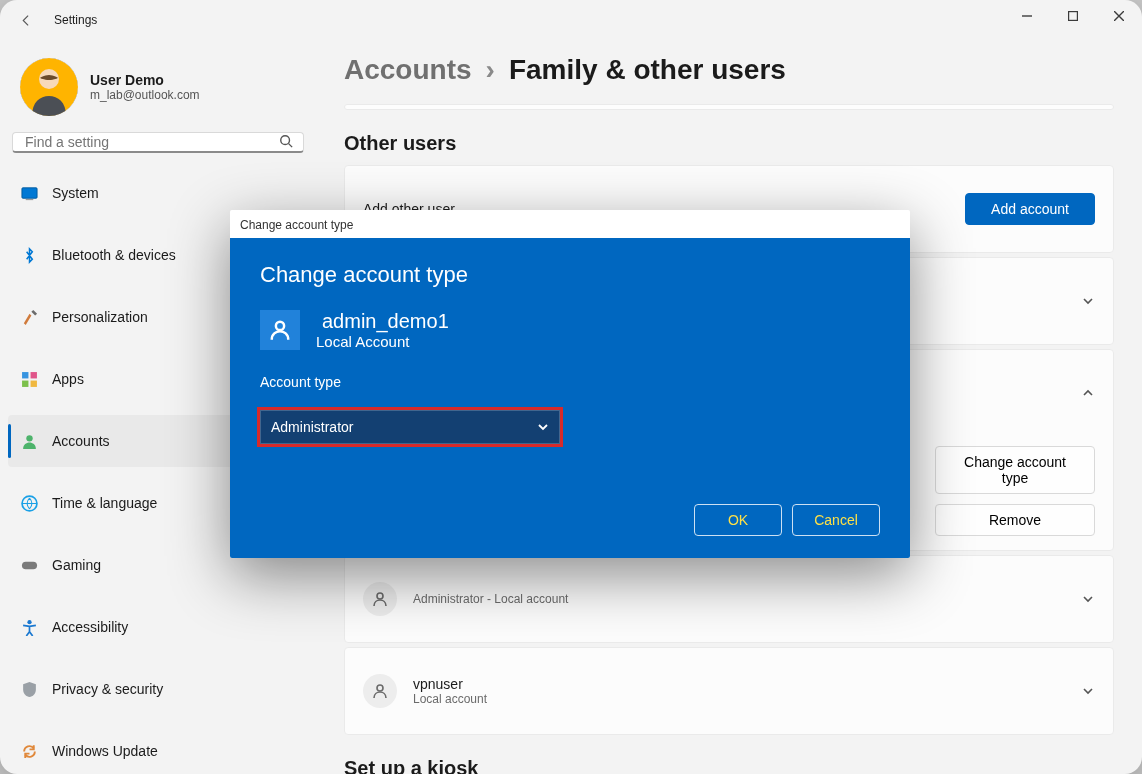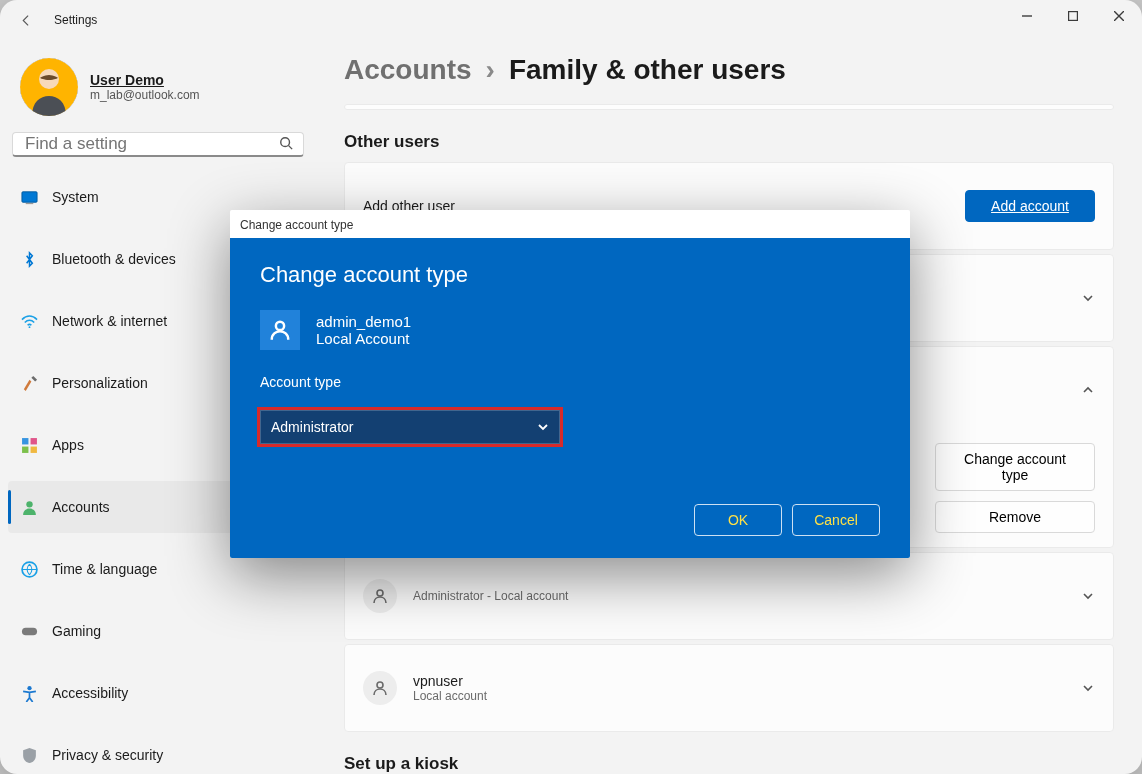--- a/index.html
+++ b/index.html
@@ -70,35 +70,35 @@
   .avatar{
     width:58px;height:58px;border-radius:50%;
     background:radial-gradient(circle at 50% 35%, #f7d9b8 0 35%, #0000 36%),
                linear-gradient(#4b4f55,#4b4f55);
     box-shadow:0 0 0 2px #fff inset;
     background-color:#ffb400;
     position:relative;
     overflow:hidden;
   }
   .avatar svg{position:absolute;inset:0;}
-  .user-info .name{font-weight:600;font-size:14px;text-decoration:underline;}
+  .user-info .name{font-weight:600;font-size:14px;}
   .user-info .email{font-size:12px;color:#555;}
   .search{
     margin:0 4px 14px 4px;
     height:34px;
     background:#fff;
     border:1px solid #d9d9d9;
     border-bottom:2px solid #8a8a8a;
     border-radius:4px;
     display:flex;align-items:center;
     padding:0 10px;
     position:relative;
   }
   .search input{
-    border:none;outline:none;flex:1;font-size:17px;color:#555;background:transparent;
+    border:none;outline:none;flex:1;font-size:14px;color:#555;background:transparent;
   }
   .search .icon{margin-left:auto;}
   .search .icon svg{width:14px;height:14px;stroke:#555;fill:none;stroke-width:1.6;}
   .nav{display:flex;flex-direction:column;gap:10px;}
   .nav-item{
     display:flex;align-items:center;gap:14px;
     padding:8px 12px;
     height:36px;
     border-radius:4px;
     font-size:14px;
@@ -120,21 +120,21 @@
     overflow:auto;
   }
   .breadcrumb{
     display:flex;align-items:center;gap:14px;
     font-size:28px;font-weight:600;
     margin-bottom:18px;
     color:#707070;
   }
   .breadcrumb .sep{color:#8a8a8a;}
   .breadcrumb .last{color:#1b1b1b;}
-  .section-title{font-weight:600;margin:22px 0 10px 0;font-size:17px;}
+  .section-title{font-weight:600;margin:22px 0 10px 0;font-size:20px;}
   .card{
     background:#fcfcfc;
     border:1px solid #eaeaea;
     border-radius:4px;
     margin-bottom:4px;
   }
   .row{
     display:flex;align-items:center;
     padding:12px 18px;
     min-height:62px;
@@ -178,21 +178,21 @@
   }
   .modal-body{
     background:#0067c0;
     color:#fff;
     padding:24px 30px 22px 30px;
   }
   .modal-heading{font-size:22px;font-weight:400;margin-bottom:22px;}
   .acct-block{display:flex;align-items:center;gap:16px;margin-bottom:24px;}
   .acct-av{width:40px;height:40px;background:#2182da;display:flex;align-items:center;justify-content:center;}
   .acct-av svg{width:22px;height:22px;stroke:#fff;fill:none;stroke-width:1.8;}
-  .acct-name{font-size:15px;}
+  .acct-name{font-size:20px;margin-left:6px;}
   .acct-sub{font-size:15px;}
   .fld-label{font-size:14px;margin-bottom:20px;}
   .sel{
     width:278px;height:32px;
     background:var(--blue-dark);
     border:1px solid #fff3;
     display:flex;align-items:center;justify-content:space-between;
     padding:0 10px;color:#fff;font-size:14px;
     box-shadow:0 0 0 3px #d72a2a;
   }
@@ -280,29 +280,20 @@
         <div class="nav-item">
           <span class="ic">
               <svg viewBox="0 0 12 18">
                 <path d="M3 5l6 8-3 3V2l3 3-6 8" fill="none" stroke="#0078d4" stroke-width="1.6"></path>
               </svg>
             </span>
           <span>Bluetooth &amp; devices</span>
         </div>
         <div class="nav-item">
           <span class="ic">
-              <svg viewBox="0 0 18 14">
-                <path d="M1 5c5-5 11-5 16 0M4 8c3-3 7-3 10 0M7 11c1.3-1.3 2.7-1.3 4 0" stroke="#1aa0e6" fill="none" stroke-width="1.6"></path>
-                <circle cx="9" cy="13" r="1" fill="#1aa0e6"></circle>
-              </svg>
-            </span>
-          <span>Network &amp; internet</span>
-        </div>
-        <div class="nav-item">
-          <span class="ic">
               <svg viewBox="0 0 18 18">
                 <path d="M3 15l2 2 6-10-2-2z" fill="#d07a3b"></path>
                 <path d="M11 3l2-2 4 4-2 2z" fill="#6b6b6b"></path>
               </svg>
             </span>
           <span>Personalization</span>
         </div>
         <div class="nav-item">
           <span class="ic">
               <svg viewBox="0 0 16 16">
@@ -378,21 +369,21 @@
 
       <div style="height:4px;background:#fdfdfd;border:1px solid #eaeaea;border-radius:4px;margin-bottom:20px;"></div>
 
       <div class="section-title">Other users</div>
 
       <div class="card">
         <div class="row">
           <div class="txt">
             <div class="pri">Add other user</div>
           </div>
-          <button class="btn primary" style="margin-left:auto;width:130px;text-decoration:underline;">Add account</button>
+          <button class="btn primary" style="margin-left:auto;width:130px;">Add account</button>
         </div>
       </div>
 
       <div class="card">
         <div class="row">
           <div class="av">
               <svg viewBox="0 0 16 16">
                 <circle cx="8" cy="5" r="3"></circle>
                 <path d="M2 15c0-4 3-6 6-6s6 2 6 6"></path>
               </svg>

